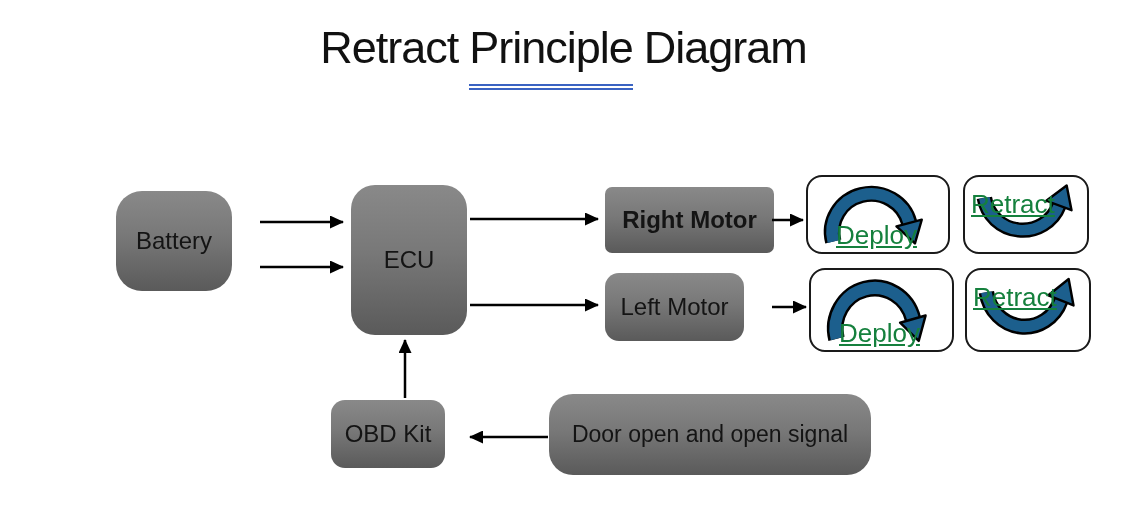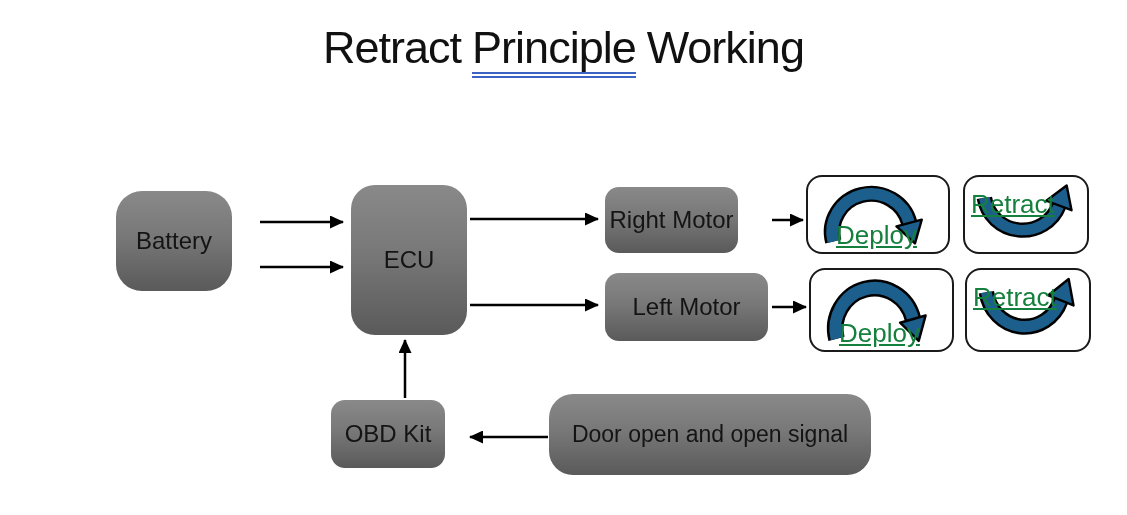--- a/index.html
+++ b/index.html
@@ -19,41 +19,41 @@
     left: 0;
     width: 100%;
     text-align: center;
     font-size: 45px;
     letter-spacing: -1px;
     color: #111111;
     white-space: nowrap;
   }
   .title .u2 {
     border-bottom: 6px double #3a63c2;
-    padding-bottom: 1px;
+    padding-bottom: 13px;
     margin: 0 11px;
     display: inline-block;
     line-height: 1.05;
   }
 
   
   .block {
     position: absolute;
     display: flex;
     align-items: center;
     justify-content: center;
     background: linear-gradient(180deg, #898989 0%, #787878 45%, #5a5a5a 100%);
     color: #141414;
     font-size: 24px;
     text-align: center;
   }
   .block-battery   { left: 116px; top: 191px; width: 116px; height: 100px; border-radius: 26px; }
   .block-ecu       { left: 351px; top: 185px; width: 116px; height: 150px; border-radius: 24px; }
-  .block-rmotor    { left: 605px; top: 187px; width: 133px; height:  66px; border-radius: 14px; }
-  .block-lmotor    { left: 605px; top: 273px; width: 163px; height:  68px; border-radius: 14px; }
+  .block-rmotor    { left: 605px; top: 187px; width: 169px; height:  66px; border-radius: 7px; font-weight: bold; }
+  .block-lmotor    { left: 605px; top: 273px; width: 139px; height:  68px; border-radius: 14px; }
   .block-obd       { left: 331px; top: 400px; width: 114px; height:  68px; border-radius: 14px; }
   .block-door      { left: 549px; top: 394px; width: 322px; height:  81px; border-radius: 24px; font-size: 23px; }
 
   
   .card {
     position: absolute;
     background: #ffffff;
     border: 2px solid #1a1a1a;
     border-radius: 16px;
     box-sizing: border-box;
@@ -86,21 +86,21 @@
     pointer-events: none;
   }
   .conn { stroke: #000000; stroke-width: 2.5; }
 </style>
 </head>
 <body>
 
 <div class="canvas">
 
   <div class="title">
-    <span>Retract</span><span class="u2">Principle</span><span>Working</span>
+    <span>Retract</span><span class="u2">Principle</span><span>Diagram</span>
   </div>
 
   <div class="block block-battery">
     <span>Battery</span>
   </div>
   <div class="block block-ecu">
     <span>ECU</span>
   </div>
   <div class="block block-rmotor">
     <span>Right Motor</span>

